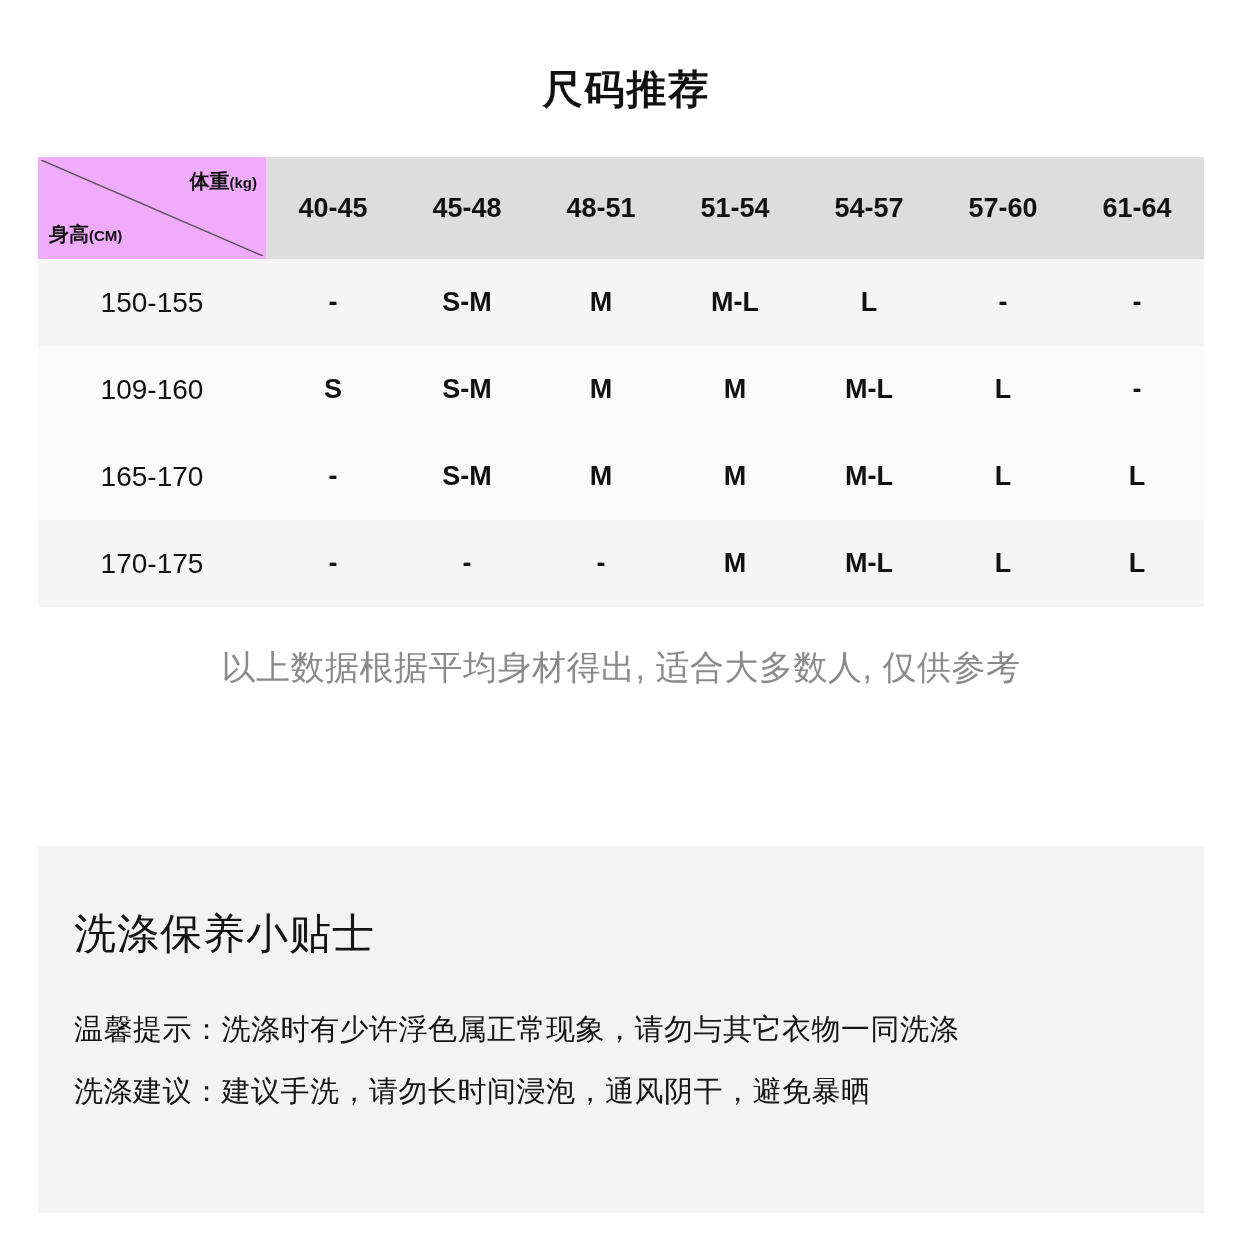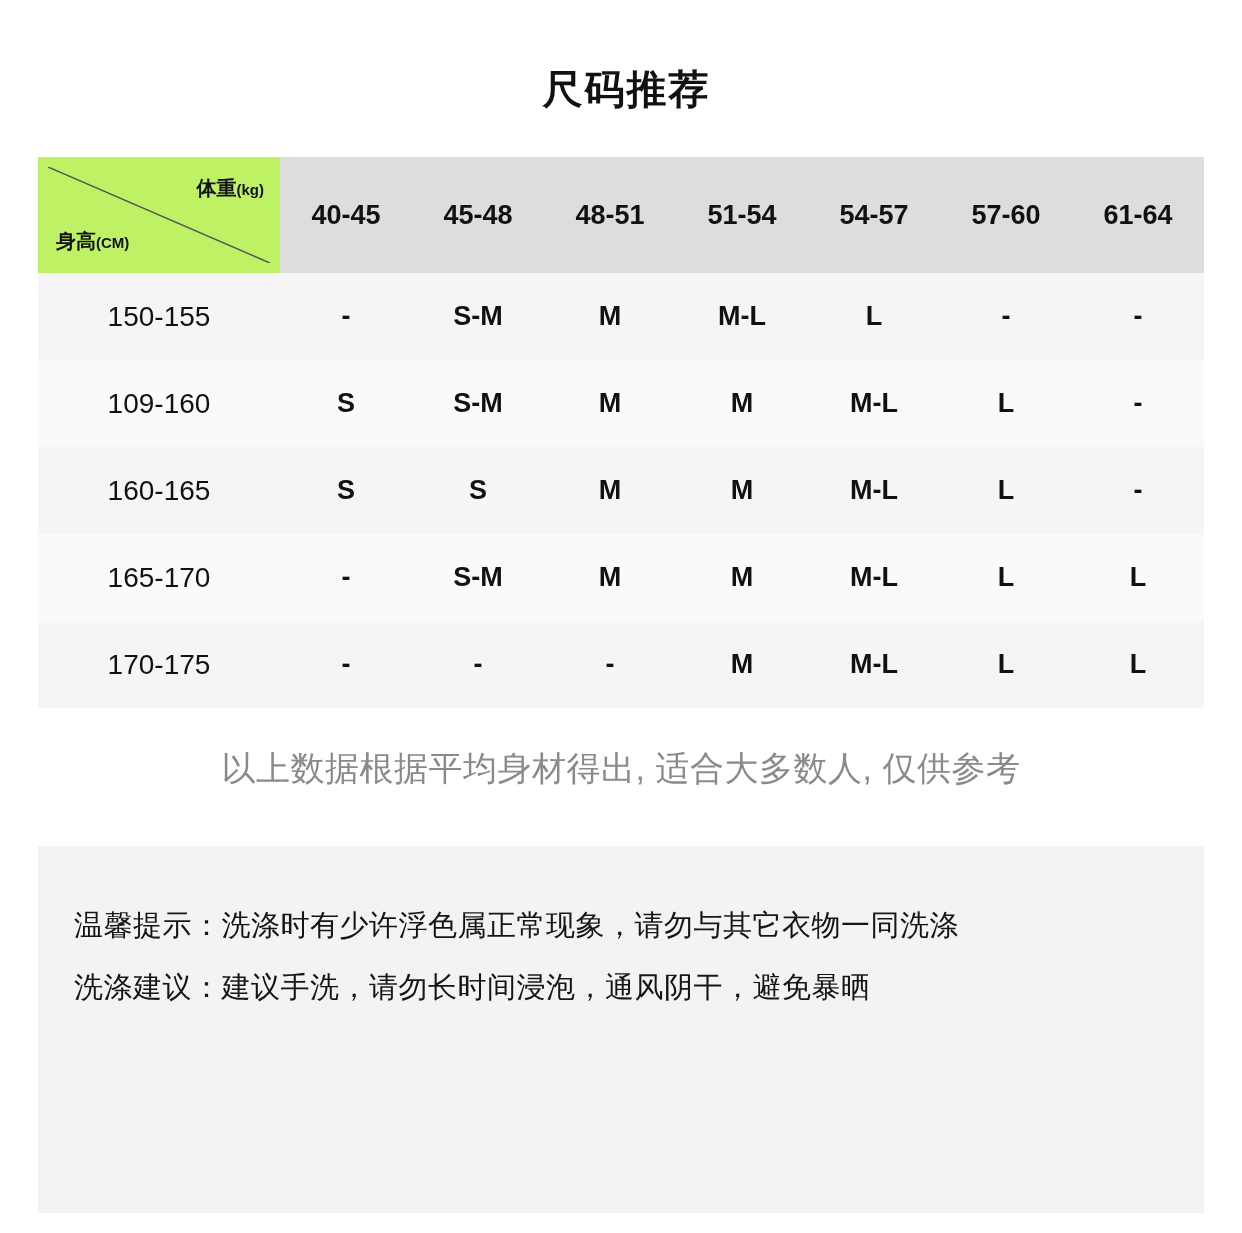--- a/index.html
+++ b/index.html
@@ -47,22 +47,22 @@
     font-weight: bold;
     color: #111111;
   }
   thead tr {
     background: #dddddd;
     height: 96px;
   }
   thead th.corner {
     width: 222px;
     position: relative;
-    padding: 10px;
-    background: #bef264;
+    padding: 3px;
+    background: #f0abfc;
     text-align: right;
   }
   .corner-inner {
     position: relative;
     width: 222px;
     height: 96px;
     overflow: hidden;
   }
   .corner-inner .diag {
     position: absolute;
@@ -181,30 +181,20 @@
         <tr class="even">
           <td class="rowhead">109-160</td>
           <td>S</td>
           <td>S-M</td>
           <td>M</td>
           <td>M</td>
           <td>M-L</td>
           <td>L</td>
           <td>-</td>
         </tr>
-        <tr class="odd">
-          <td class="rowhead">160-165</td>
-          <td>S</td>
-          <td>S</td>
-          <td>M</td>
-          <td>M</td>
-          <td>M-L</td>
-          <td>L</td>
-          <td>-</td>
-        </tr>
         <tr class="even">
           <td class="rowhead">165-170</td>
           <td>-</td>
           <td>S-M</td>
           <td>M</td>
           <td>M</td>
           <td>M-L</td>
           <td>L</td>
           <td>L</td>
         </tr>
@@ -218,17 +208,18 @@
           <td>L</td>
           <td>L</td>
         </tr>
       </tbody>
     </table>
 
     <div class="note">以上数据根据平均身材得出, 适合大多数人, 仅供参考</div>
   </div>
 
   <div class="care-panel">
+    <h2 class="care-title">洗涤保养小贴士</h2>
     <div class="care-line">温馨提示：洗涤时有少许浮色属正常现象，请勿与其它衣物一同洗涤</div>
     <div class="care-line">洗涤建议：建议手洗，请勿长时间浸泡，通风阴干，避免暴晒</div>
   </div>
 
 </div>
 
 </body></html>

